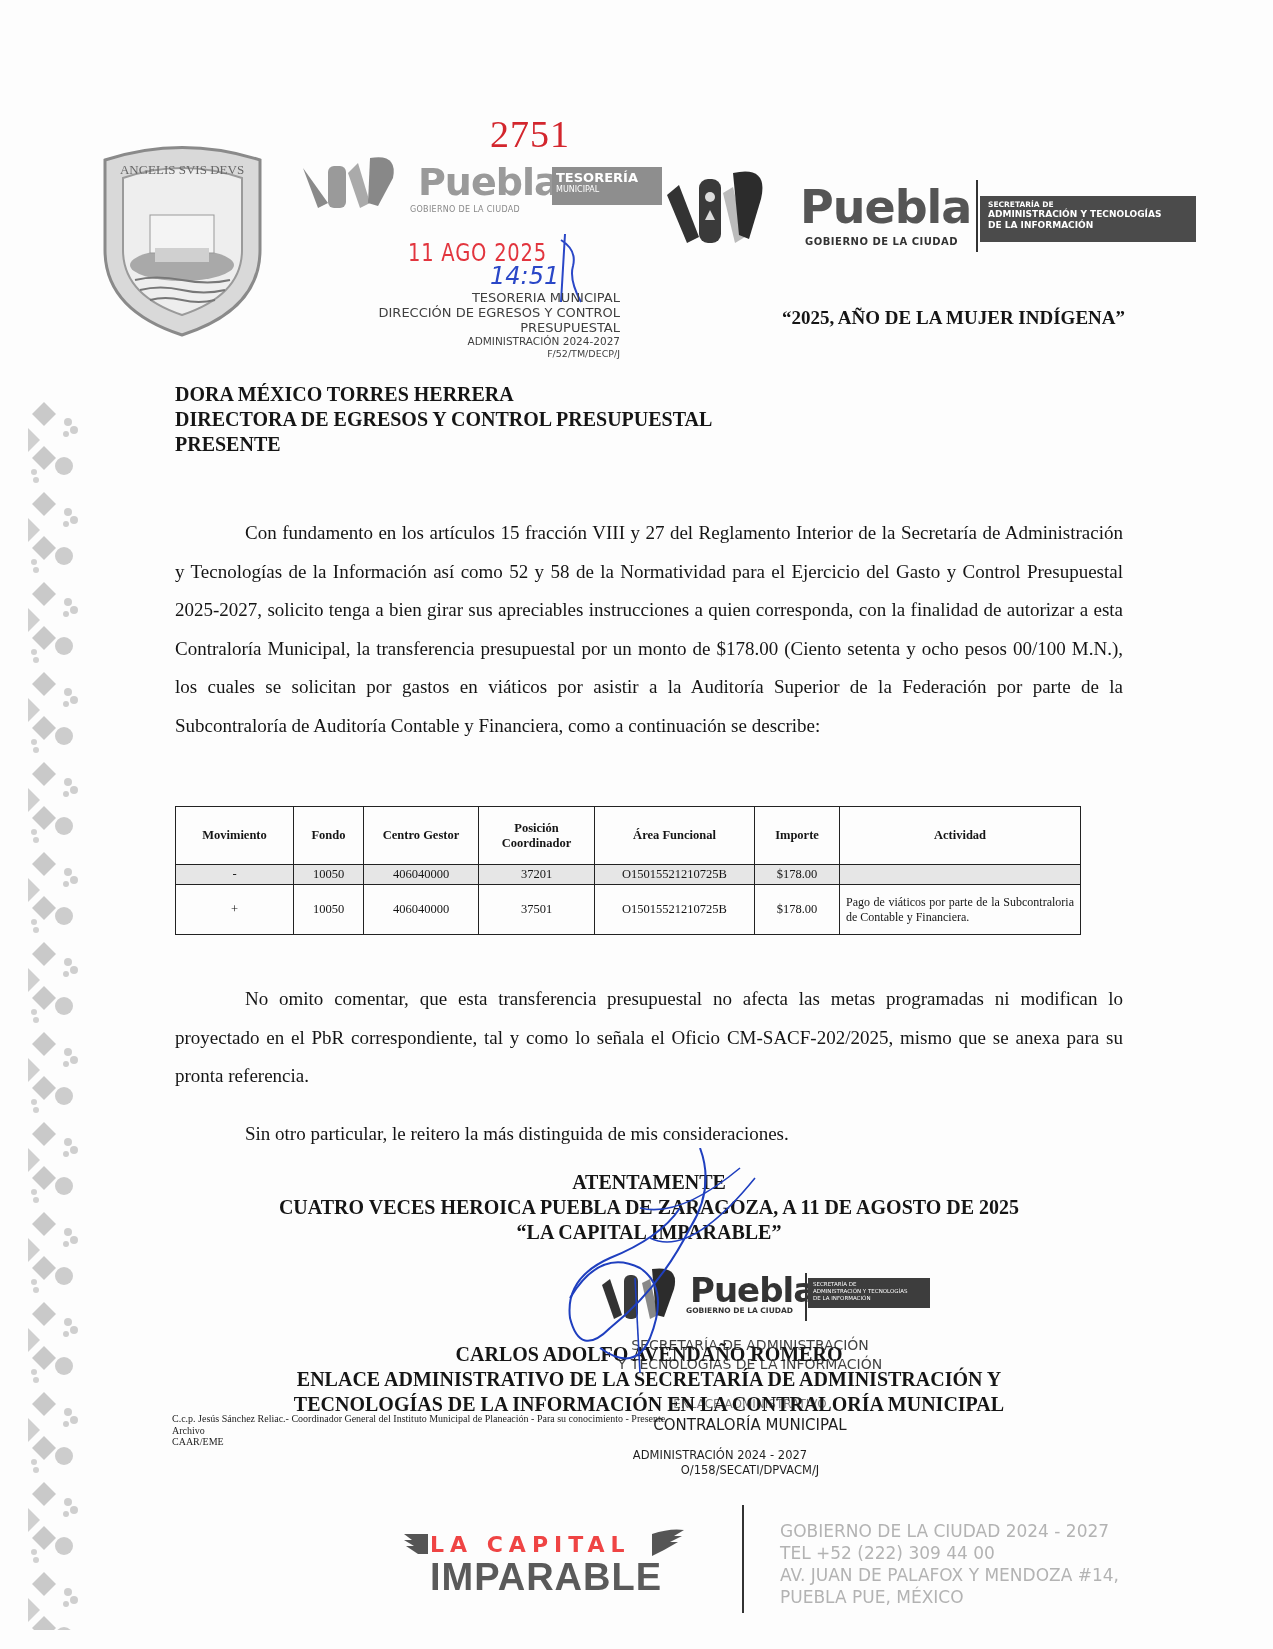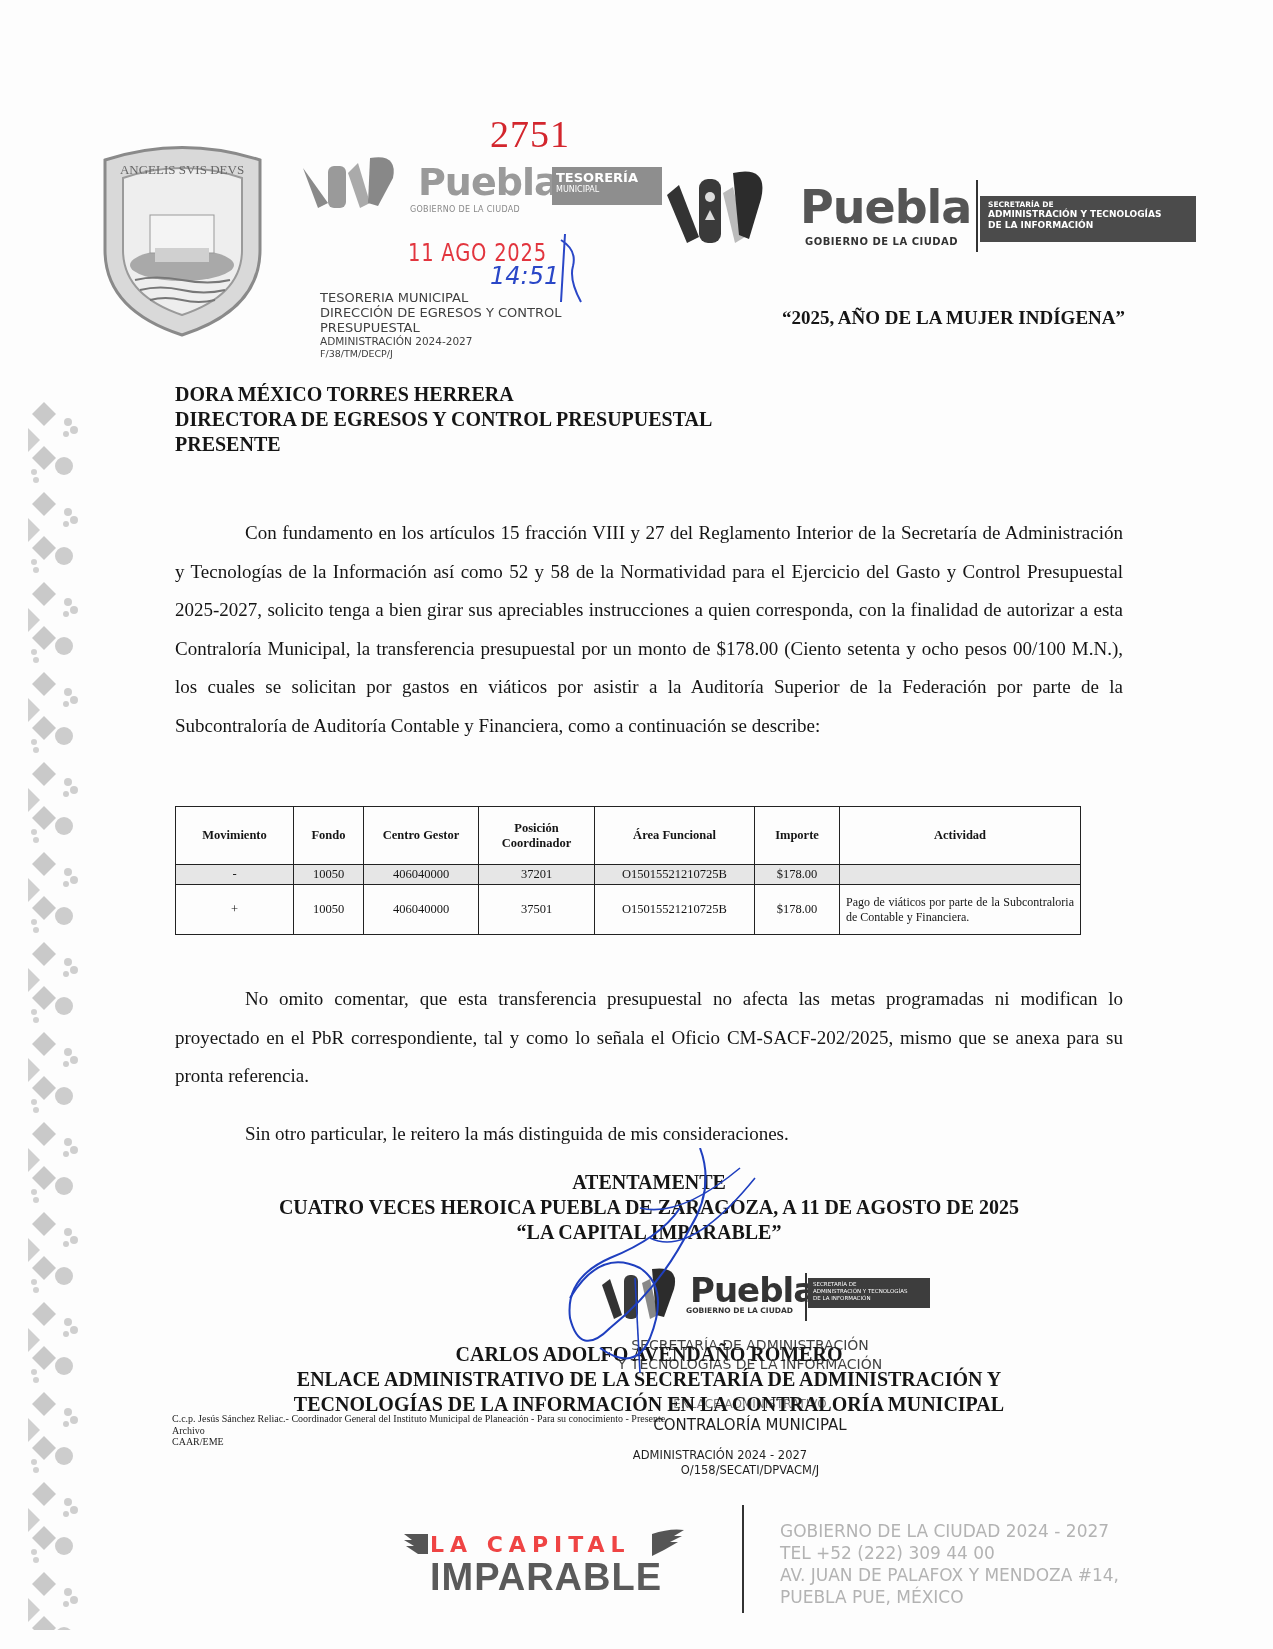--- a/index.html
+++ b/index.html
@@ -16,21 +16,21 @@
 
   .folio { left: 490px; top: 112px; font-family: "Liberation Serif", serif; font-size: 38px; color: #d3262d; letter-spacing: 1px; }
   .teso-puebla { left: 418px; top: 160px; font-family: "DejaVu Sans", sans-serif; font-weight: bold; font-size: 38px; color: #9a9a9a; letter-spacing: -1px; }
   .teso-sub { left: 410px; top: 205px; font-family: "DejaVu Sans", sans-serif; font-size: 8px; color: #888; letter-spacing: .3px; }
   .teso-box { left: 540px; top: 167px; width: 110px; height: 38px; background: #8e8e8e; color: #fff; padding: 3px 4px; font-family: "DejaVu Sans", sans-serif; margin-left: 12px; }
   .teso-box .t1 { font-size: 13px; font-weight: bold; display:block; }
   .teso-box .t2 { font-size: 8px; display:block; }
 
   .stamp-date { left: 408px; top: 238px; font-family: "DejaVu Sans", sans-serif; font-size: 25px; color: #e2353e; transform: scaleX(.78); transform-origin: left; letter-spacing: 1px; }
   .stamp-time { left: 490px; top: 262px; font-family: "DejaVu Sans", sans-serif; font-size: 24px; color: #2a47c7; font-style: italic; }
-  .stamp-block { left: 320px; top: 290px; width: 300px; text-align: left; font-family: "DejaVu Sans", sans-serif; color: #404040; }
+  .stamp-block { left: 320px; top: 290px; width: 300px; text-align: right; font-family: "DejaVu Sans", sans-serif; color: #404040; }
   .stamp-block .s1 { font-size: 13px; line-height: 15px; }
   .stamp-block .s2 { font-size: 13px; line-height: 15px; }
   .stamp-block .s3 { font-size: 13px; line-height: 15px; }
   .stamp-block .s4 { font-size: 10.5px; line-height: 13px; }
   .stamp-block .s5 { font-size: 9.5px; line-height: 12px; }
 
   
   .pue-logo { left: 665px; top: 165px; width: 110px; height: 80px; }
   .pue-word { left: 800px; top: 180px; font-family: "DejaVu Sans", sans-serif; font-weight: bold; font-size: 46px; color: #555; letter-spacing: -1px; }
   .pue-sub { left: 805px; top: 236px; font-family: "DejaVu Sans", sans-serif; font-weight: bold; font-size: 10px; color: #333; letter-spacing: .5px; }
@@ -122,21 +122,21 @@
 <div class="abs stamp-date">11 AGO 2025</div>
 <div class="abs stamp-time">14:51</div>
 <svg class="abs" style="left:555px;top:232px;width:30px;height:72px" viewBox="0 0 30 72">
   <path d="M10,2 L6,70 M6,8 Q22,18 18,34 Q14,48 26,70" stroke="#2a47c7" fill="none" stroke-width="2"></path>
 </svg>
 <div class="abs stamp-block">
   <div class="s1">TESORERIA MUNICIPAL</div>
   <div class="s2">DIRECCIÓN DE EGRESOS Y CONTROL</div>
   <div class="s3">PRESUPUESTAL</div>
   <div class="s4">ADMINISTRACIÓN 2024-2027</div>
-  <div class="s5">F/38/TM/DECP/J</div>
+  <div class="s5">F/52/TM/DECP/J</div>
 </div>
 
 <svg class="abs pue-logo" viewBox="0 0 110 80">
   <path d="M2,30 L22,78 L34,72 L14,20 Z" fill="#333"></path>
   <rect x="34" y="14" width="22" height="64" rx="9" fill="#3a3a3a"></rect>
   <circle cx="45" cy="32" r="5" fill="#ddd"></circle>
   <path d="M40,55 L50,55 L45,45 Z" fill="#ddd"></path>
   <path d="M58,28 L70,78 L80,72 L68,22 Z" fill="#bbb"></path>
   <path d="M68,8 Q104,0 96,34 L84,74 L74,70 Z" fill="#2c2c2c"></path>
 </svg>

